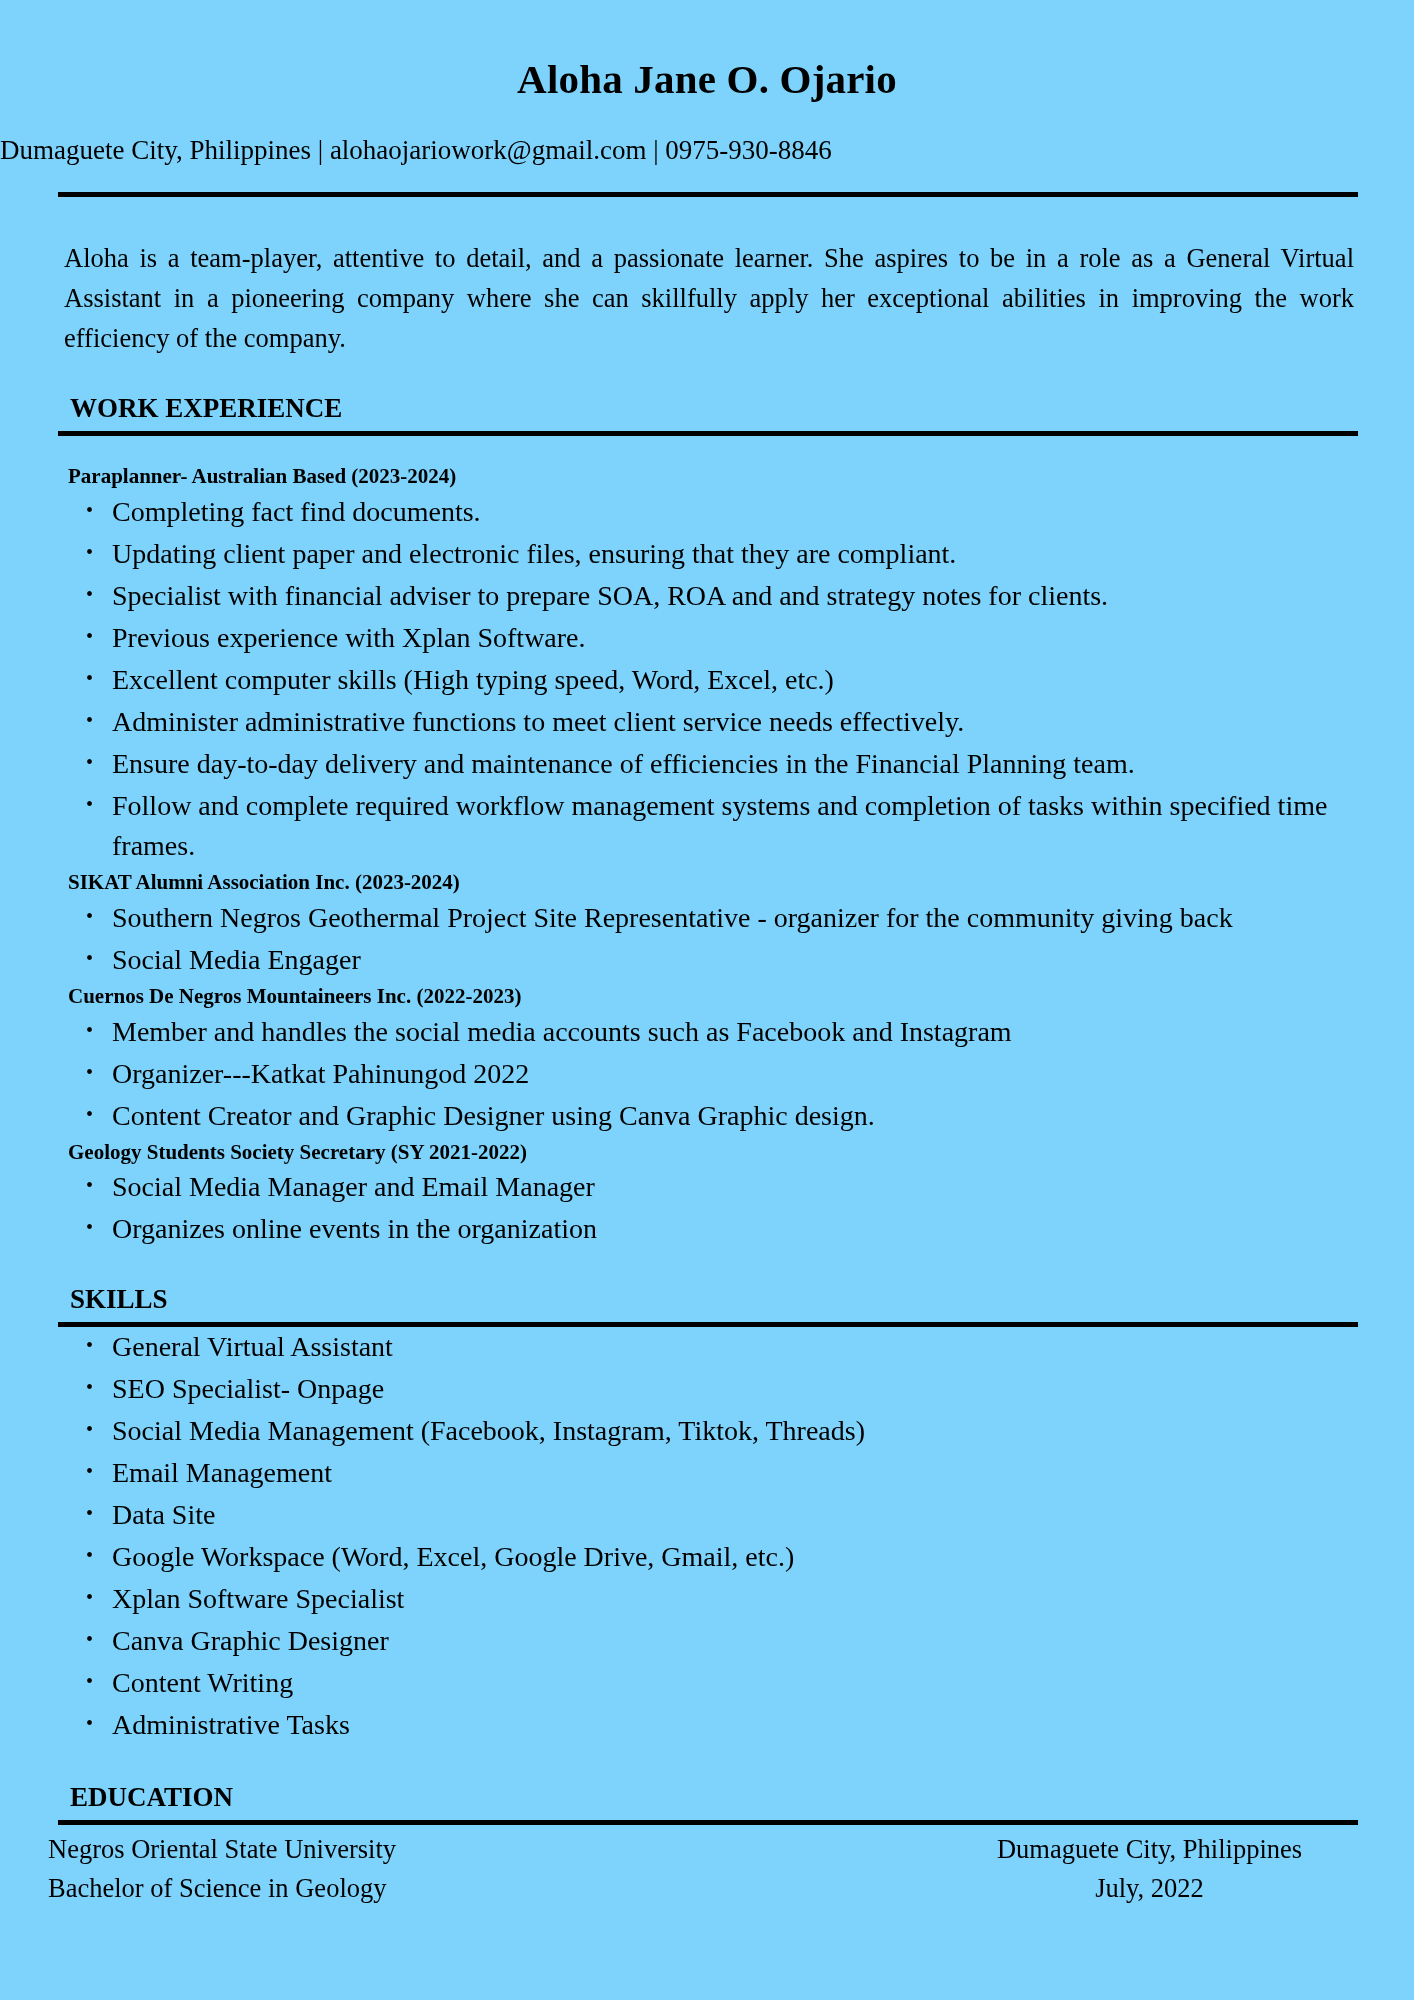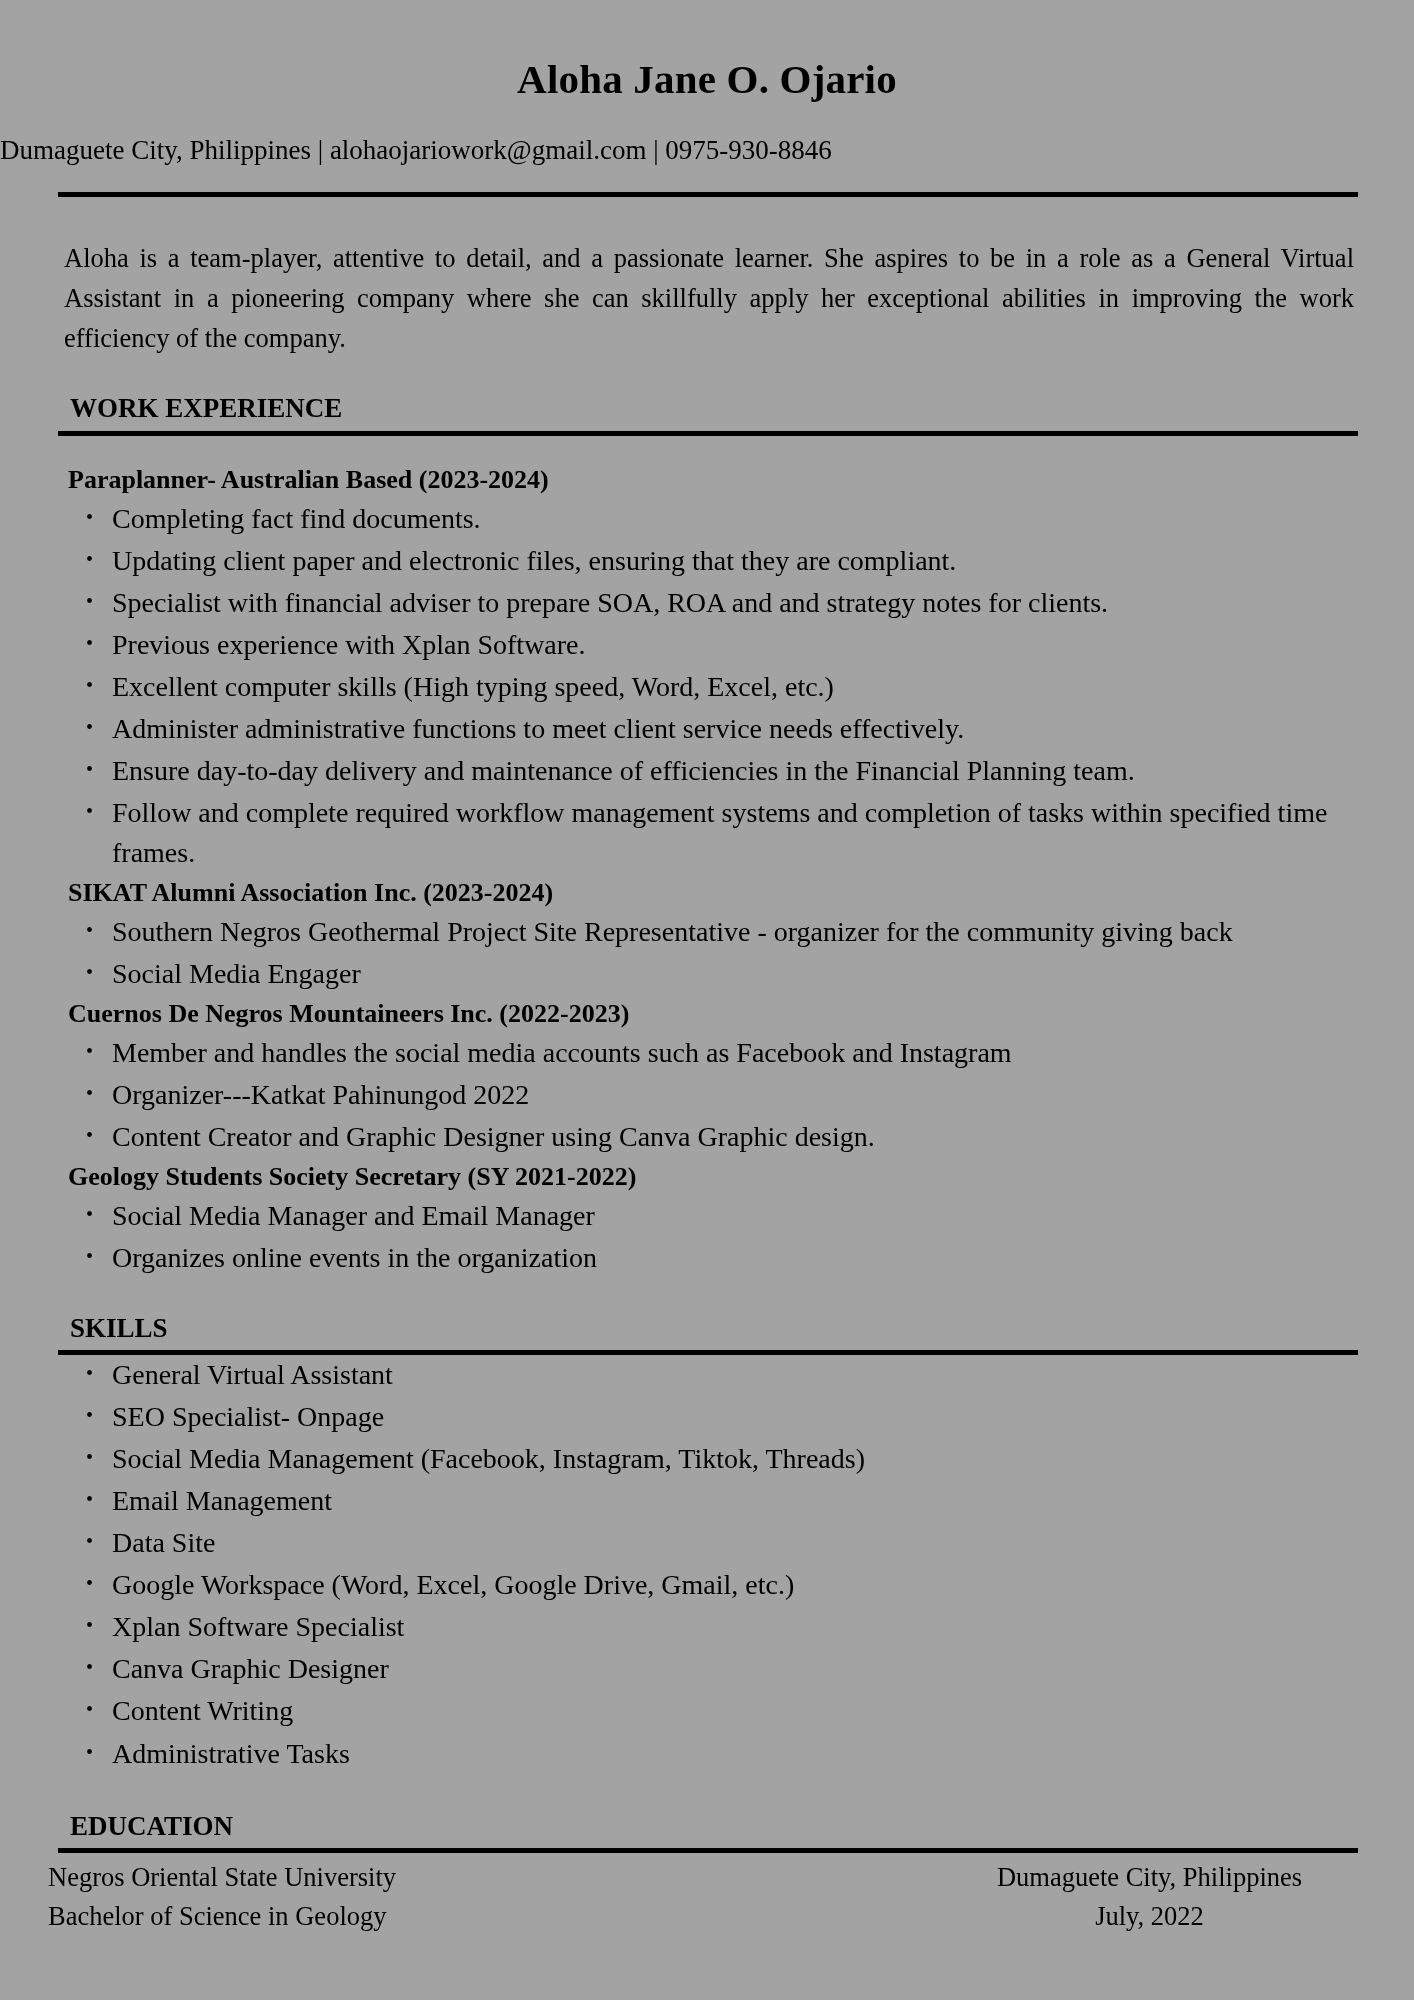--- a/index.html
+++ b/index.html
@@ -14,21 +14,21 @@
     color: #000000;
     width: 1414px;
     min-height: 2000px;
     position: relative;
     -webkit-font-smoothing: antialiased;
   }
 
   .page {
     width: 1414px;
     min-height: 2000px;
-    background: #a3a3a3;
+    background: #7dd3fc;
     padding: 0;
     position: relative;
   }
 
   
   .header {
     padding-top: 56px;
   }
 
   .name {
@@ -90,21 +90,21 @@
   
   .entries {
     margin-top: 26px;
   }
 
   .job {
     margin-bottom: 0;
   }
 
   .job-title {
-    font-size: 26px;
+    font-size: 21px;
     font-weight: bold;
     padding-left: 68px;
     line-height: 1.42;
   }
 
   ul.bullets {
     list-style: none;
     margin: 0;
     padding: 0;
   }

